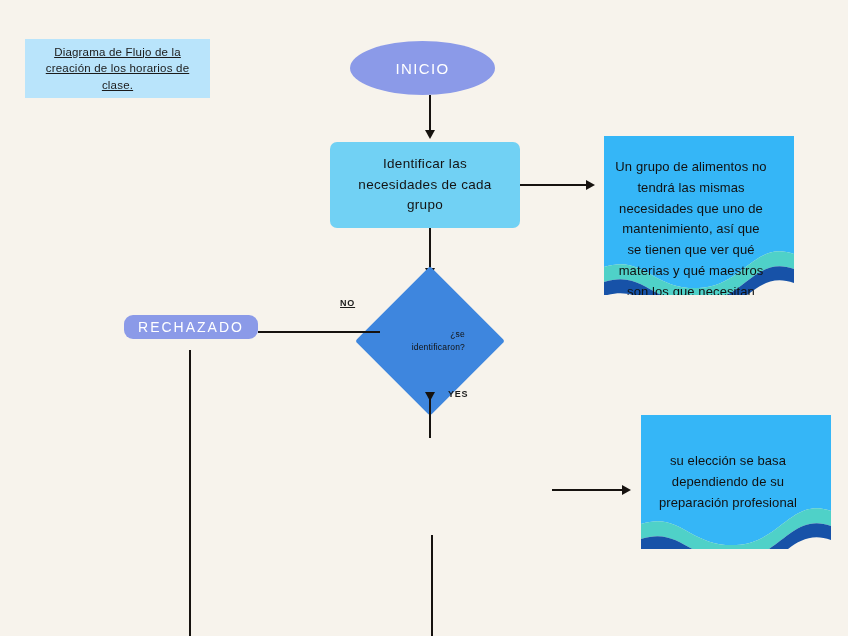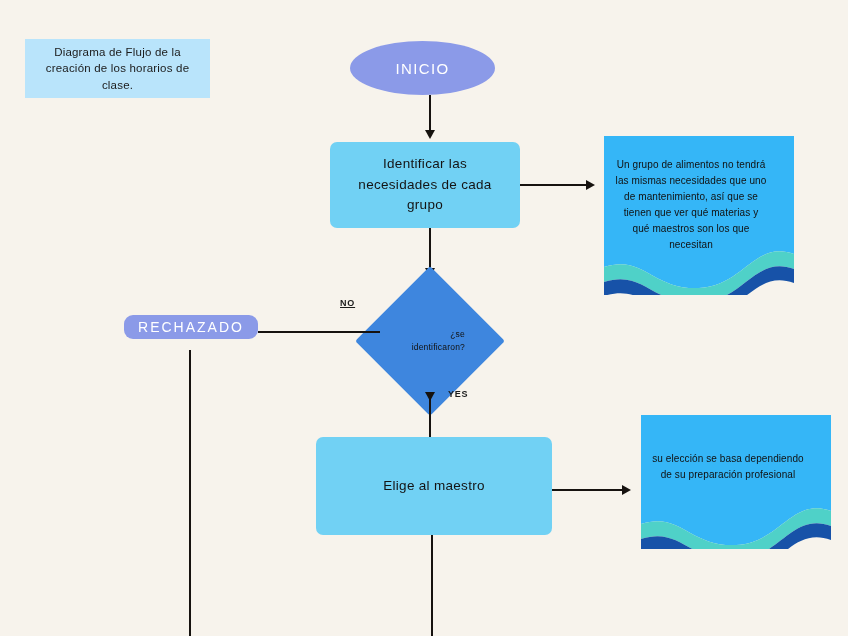--- a/index.html
+++ b/index.html
@@ -28,20 +28,21 @@
   }
 
   
   .caption {
     background: #b9e4fb;
     color: #1b1b1b;
     font-size: 11.5px;
     line-height: 1.45;
     padding: 12px 8px;
     letter-spacing: 0.2px;
+    text-decoration: underline;
   }
 
   
   .terminator {
     background: #8b9ae8;
     border-radius: 50%;
     color: #ffffff;
     font-size: 15px;
     letter-spacing: 1.4px;
   }
@@ -102,21 +103,21 @@
     inset: 0;
     width: 100%;
     height: 100%;
     display: block;
   }
   .note-text {
     position: absolute;
     left: 0;
     right: 16px;
     color: #111111;
-    font-size: 10px;
+    font-size: 13px;
     line-height: 1.6;
     text-align: center;
     padding: 0 10px;
     box-sizing: border-box;
     letter-spacing: 0.1px;
   }
 
   
   .edge {
     position: absolute;
@@ -187,21 +188,20 @@
   <div class="edge edge-h" style="left:258px; top:331px; width:122px; height:2px;"></div>
 
   <div class="node pill" style="left:124px; top:315px; width:134px; height:24px;">RECHAZADO</div>
 
   <div class="edge edge-v" style="left:189px; top:350px; width:2px; height:286px;"></div>
 
   <div class="edge-label" style="left:448px; top:389px;">YES</div>
   <div class="edge edge-v" style="left:429px; top:394px; width:2px; height:44px;"></div>
   <div class="arrow arrow-down" style="left:425px; top:392px;"></div>
 
-  <div class="node process" style="left:316px; top:437px; width:236px; height:98px;">Elige al maestro</div>
 
   <div class="edge edge-h" style="left:552px; top:489px; width:72px; height:2px;"></div>
   <div class="arrow arrow-right" style="left:622px; top:485px;"></div>
 
   <div class="note" style="left:641px; top:415px; width:190px; height:134px;">
     <svg viewBox="0 0 190 134" preserveAspectRatio="none">
       <path d="M0,0 H190 V96 C150,82 140,128 95,130 C48,132 40,96 0,109 Z" fill="#35b6f7"></path>
       <path d="M0,109 C40,96 48,132 95,130 C140,128 150,82 190,96 V111 C150,97 140,143 95,145 C48,147 40,111 0,124 Z" fill="#4fd1c8"></path>
       <path d="M0,124 C40,111 48,147 95,145 C140,143 150,97 190,111 V125 C150,111 140,157 95,159 C48,161 40,125 0,138 Z" fill="#1752a8"></path>
     </svg>

